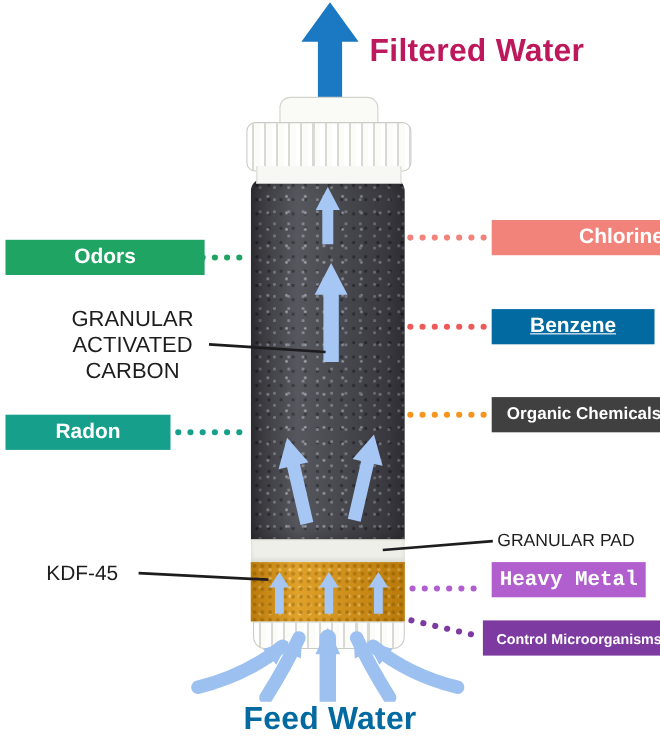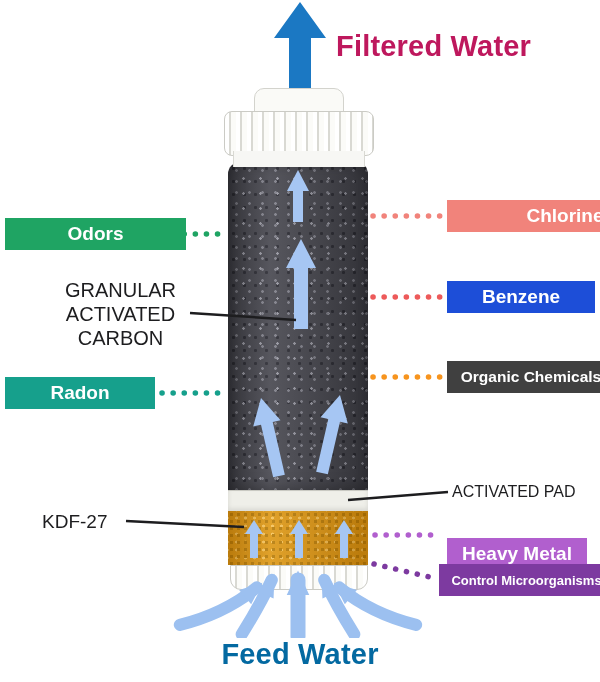--- a/index.html
+++ b/index.html
@@ -97,27 +97,27 @@
     <line x1="375" y1="535" x2="441" y2="535" stroke-width="5.5" stroke-linecap="round" stroke-dasharray="0.1 11" stroke="#b15fce"></line>
     <line x1="374" y1="564" x2="434" y2="578" stroke-width="5.5" stroke-linecap="round" stroke-dasharray="0.1 11" stroke="#7d3aa0"></line>
     <line x1="190" y1="313" x2="296" y2="320" stroke-width="2.5" stroke="#1d1d1f"></line>
     <line x1="126" y1="521" x2="244" y2="527" stroke-width="2.5" stroke="#1d1d1f"></line>
     <line x1="348" y1="500" x2="448" y2="492" stroke-width="2.5" stroke="#1d1d1f"></line>
   </svg>
 
   <div class="badge" style="left: 5px; top: 218px; width: 181px; background: rgb(31, 164, 99);">Odors</div>
   <div class="dark-label" style="left:28px;top:278px;width:185px;text-align:center;font-size:20px;line-height:1.2;">GRANULAR ACTIVATED CARBON</div>
   <div class="badge" style="left: 5px; top: 377px; width: 150px; background: rgb(22, 160, 140); text-align: right;">Radon</div>
-  <div class="dark-label" style="left:42px;top:511px;font-size:19px;">KDF-27</div>
+  <div class="dark-label" style="left:42px;top:511px;font-size:19px;">KDF-45</div>
 
   <div class="badge" style="left: 447px; top: 200px; width: 148px; background: rgb(241, 131, 123); padding-left: 44px;">Chlorine</div>
-  <div class="badge" style="left: 447px; top: 281px; width: 148px; background: #1d4ed8;">Benzene</div>
+  <div class="badge" style="left: 447px; top: 281px; width: 148px; background: #0369a1; text-decoration: underline;">Benzene</div>
   <div class="badge" style="left: 447px; top: 361px; width: 168px; font-size: 15.5px; background: #404040;">Organic Chemicals</div>
-  <div class="dark-label" style="left:452px;top:483px;font-size:16px;">ACTIVATED PAD</div>
-  <div class="badge" style="left: 447px; top: 538px; width: 140px; background: rgb(177, 95, 206);">Heavy Metal</div>
+  <div class="dark-label" style="left:452px;top:483px;font-size:16px;">GRANULAR PAD</div>
+  <div class="badge" style="left: 447px; top: 511px; width: 140px; background: rgb(177, 95, 206); font-family: Liberation Mono, monospace;">Heavy Metal</div>
   <div class="badge" style="left: 439px; top: 564px; width: 175px; font-size: 13px; background: rgb(125, 58, 160);">Control Microorganisms</div>
 
   <svg class="abs" style="left:148px;top:548px;" width="300" height="90" viewBox="0 0 300 96">
     <path d="M24,82 Q72,70 106,42" fill="none" stroke-width="13" stroke-linecap="round" stroke="#9cc0f0"></path>
     <polygon points="0,0 -24,10 -24,-10" transform="translate(112,37) rotate(-40)" fill="#9cc0f0"></polygon>
     <path d="M90,92 Q110,60 122,34" fill="none" stroke-width="13" stroke-linecap="round" stroke="#9cc0f0"></path>
     <polygon points="0,0 -24,10 -24,-10" transform="translate(125,28) rotate(-65)" fill="#9cc0f0"></polygon>
     <path d="M150,94 L150,34" fill="none" stroke-width="16" stroke-linecap="round" stroke="#9cc0f0"></path>
     <polygon points="0,0 -26,12 -26,-12" transform="translate(150,24) rotate(-90)" fill="#9cc0f0"></polygon>
     <path d="M210,92 Q190,60 178,34" fill="none" stroke-width="13" stroke-linecap="round" stroke="#9cc0f0"></path>

